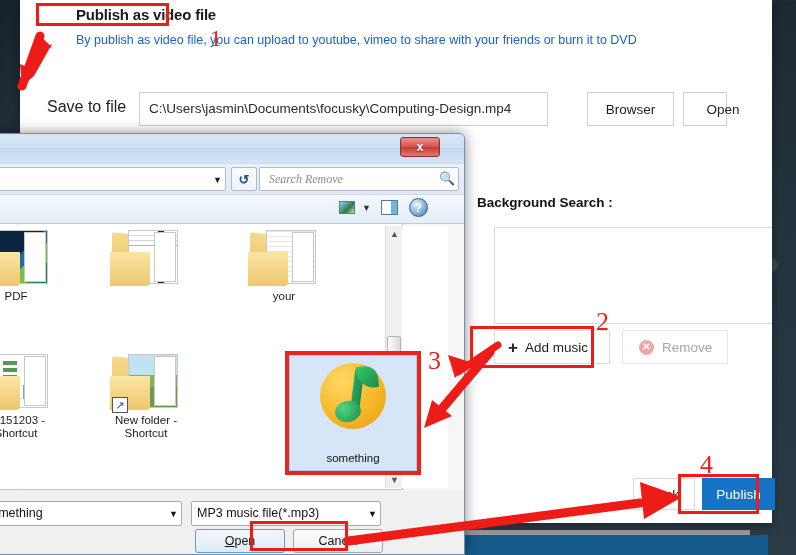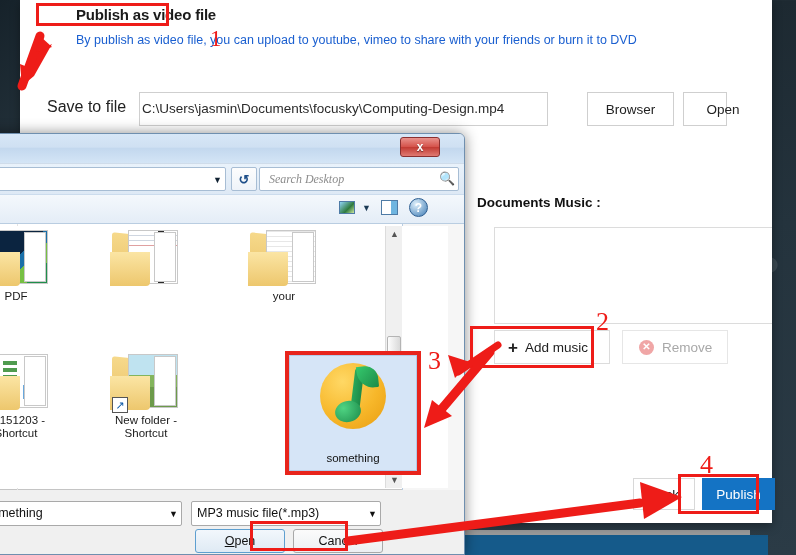--- a/index.html
+++ b/index.html
@@ -55,21 +55,21 @@
   }
   .save-row{ position:absolute; left:0; top:92px; width:752px; height:34px; }
   .save-label{
     position:absolute; left:27px; top:6px;
     font-size:16px; color:#222;
   }
   .save-input{
     position:absolute; left:119px; top:0; width:409px; height:34px;
     border:1px solid #cfcfcf; background:#fff;
     font-size:13.5px; color:#2a2a2a;
-    padding:0 2px; line-height:32px; white-space:nowrap; overflow:hidden;
+    padding:0 9px; line-height:32px; white-space:nowrap; overflow:hidden;
     font-family:"Liberation Sans", sans-serif;
   }
   .btn-plain{
     position:absolute; top:0; height:34px;
     border:1px solid #cfcfcf; background:#fff;
     font-size:13.5px; color:#222;
     display:flex; align-items:center; justify-content:center;
     font-family:"Liberation Sans", sans-serif;
   }
   #browser-button{ left:567px; width:87px; }
@@ -373,21 +373,21 @@
   <div class="panel-title">Publish as video file</div>
   <div class="panel-sub">By publish as video file, you can upload to youtube, vimeo to share with your friends or burn it to DVD</div>
 
   <div class="save-row">
     <div class="save-label">Save to file</div>
     <div class="save-input">C:\Users\jasmin\Documents\focusky\Computing-Design.mp4</div>
     <div class="btn-plain" id="browser-button">Browser</div>
     <div class="btn-plain" id="open-button-main">Open</div>
   </div>
 
-  <div class="bgm-label">Documents Music :</div>
+  <div class="bgm-label">Background Search :</div>
   <div id="music-list"></div>
 
   <div id="add-music-button">
     <span class="plus">+</span>
     <span>Add music</span>
   </div>
 
   <div id="remove-button">
     <span class="x-circle">✕</span>
     <span>Remove</span>
@@ -401,21 +401,21 @@
 
   <div id="dlg-titlebar"></div>
   <div id="dlg-close">x</div>
 
   <div id="dlg-addressbar"></div>
   <div id="path-box"></div>
 
   <div id="path-caret">▼</div>
   <div id="refresh-icon">↺</div>
   <div id="search-box"></div>
-  <div id="search-placeholder">Search Desktop</div>
+  <div id="search-placeholder">Search Remove</div>
   <div id="search-icon">🔍</div>
 
   <div id="dlg-toolbar"></div>
 
   <div id="view-icon"></div>
   <div id="view-caret">▼</div>
   <div id="pane-icon">
       <div class="fill"></div>
     </div>
   <div id="help-icon">?</div>

